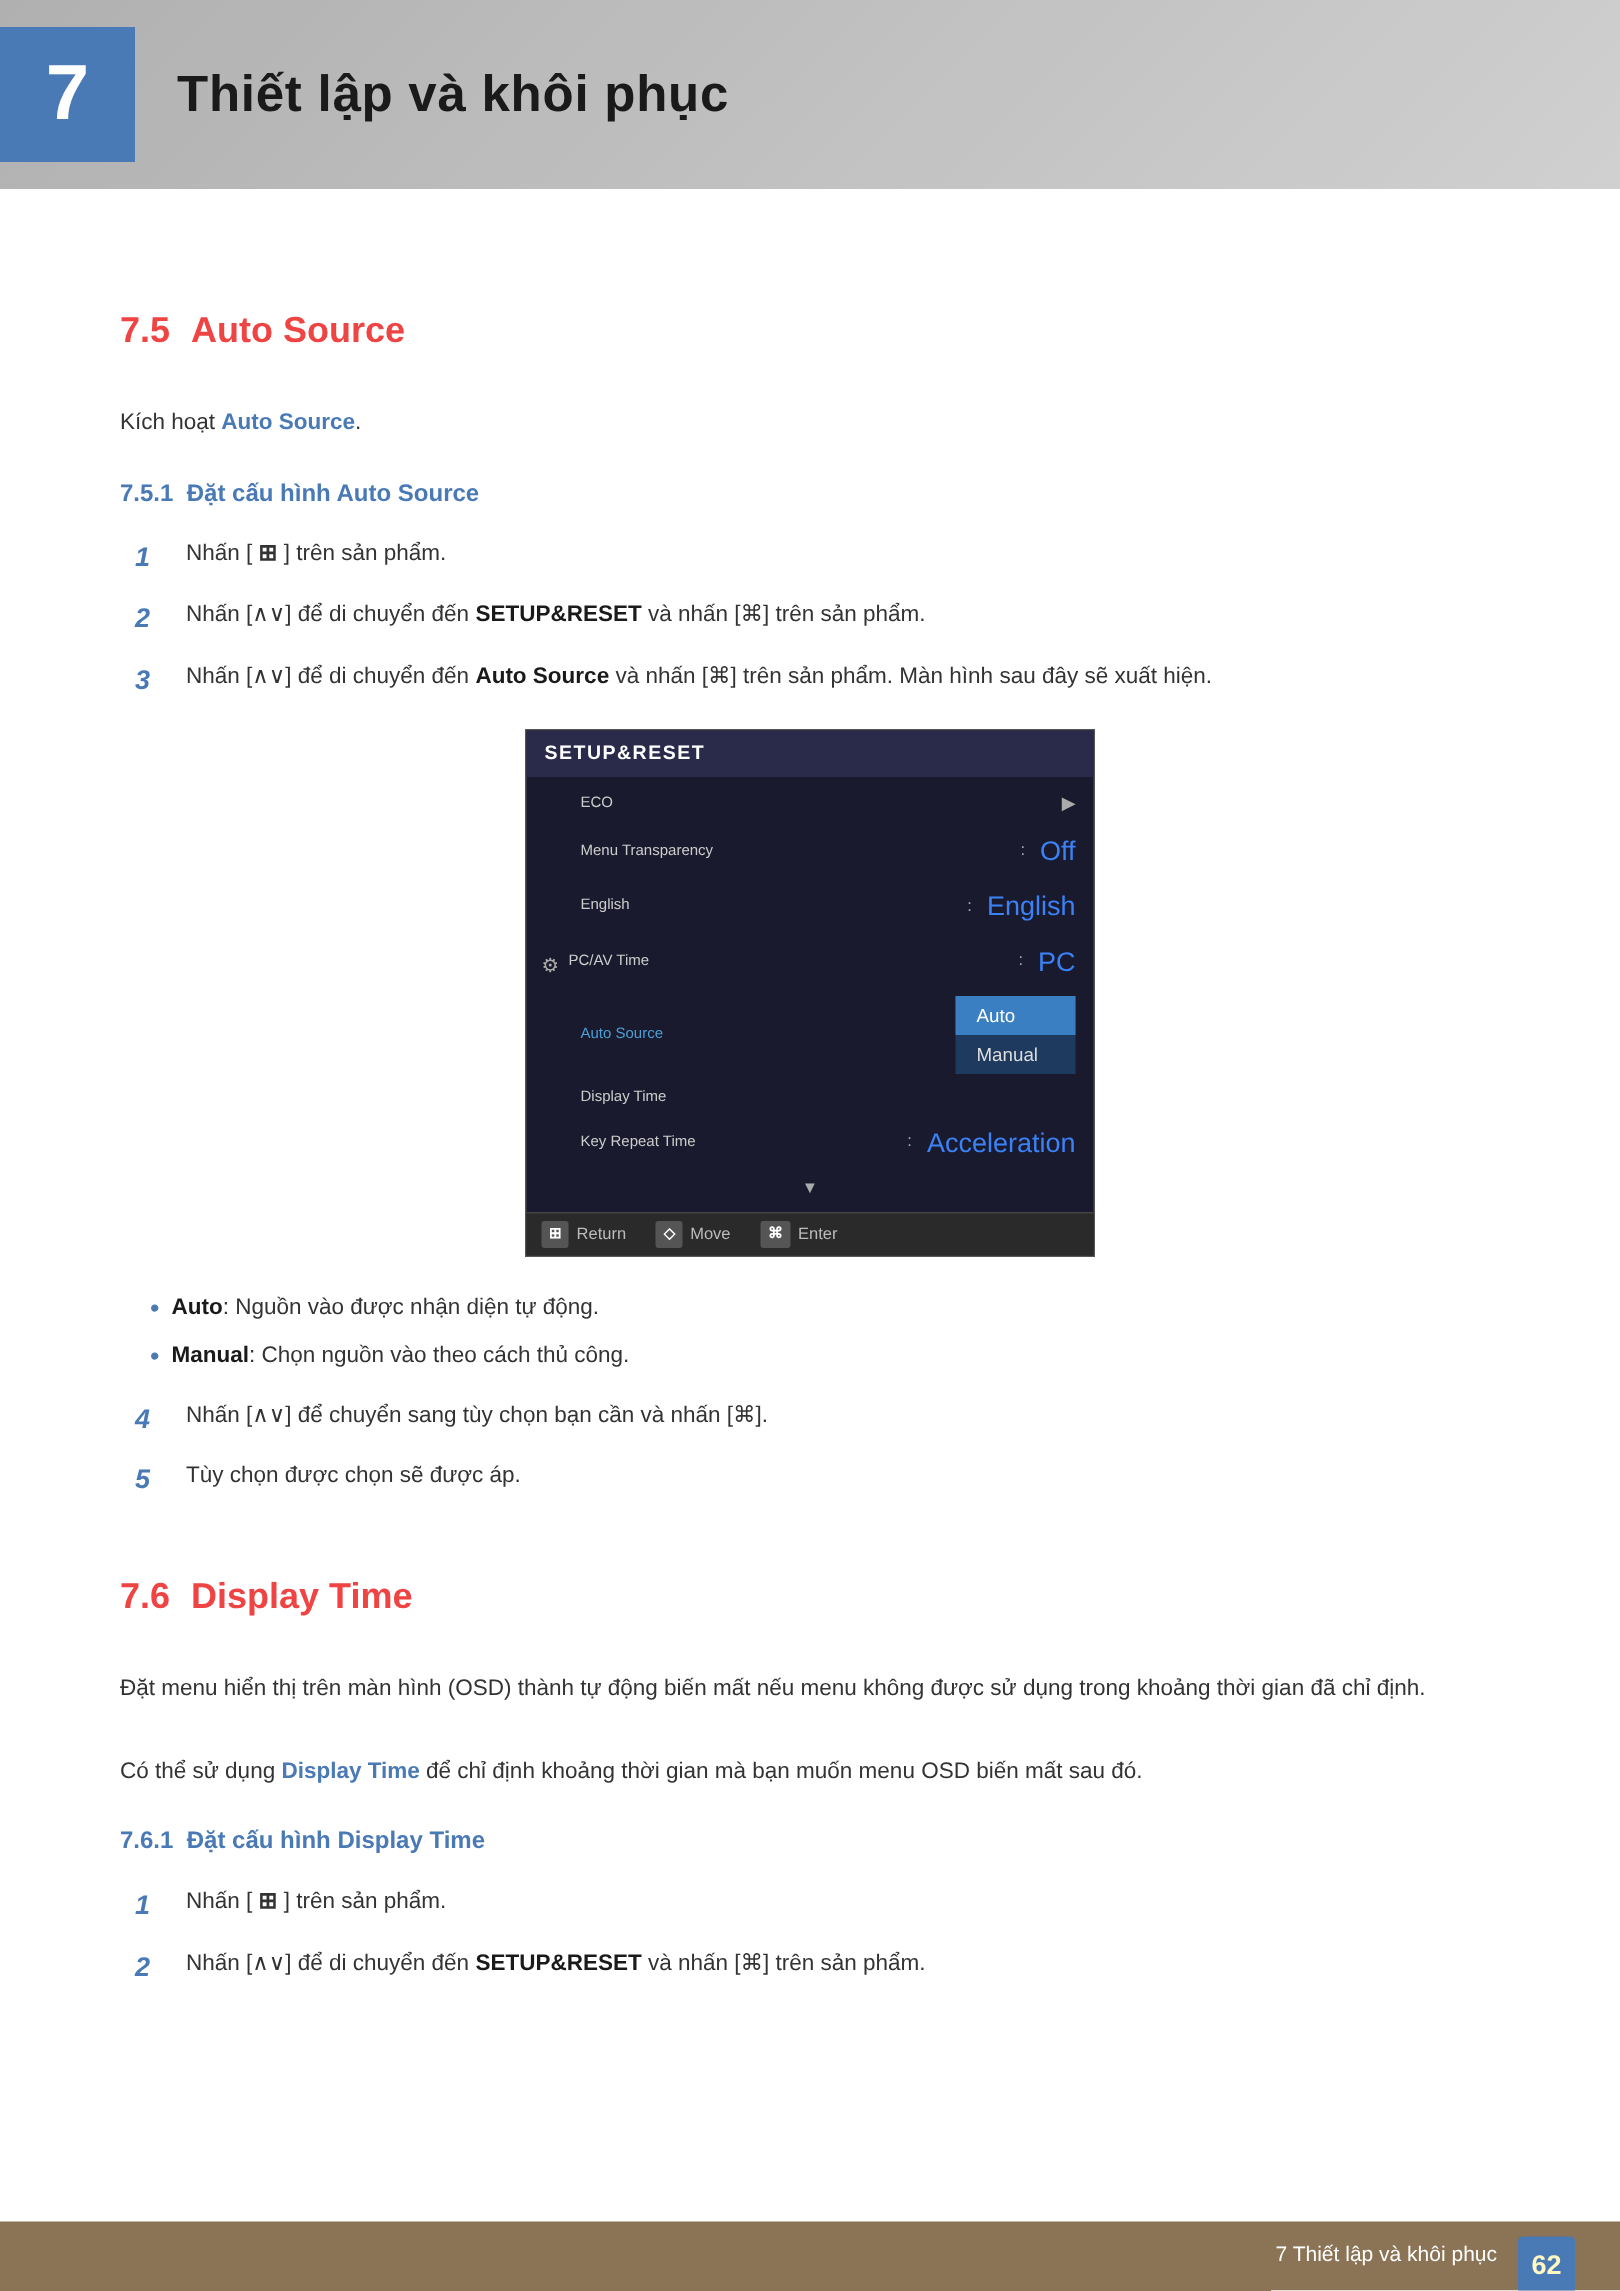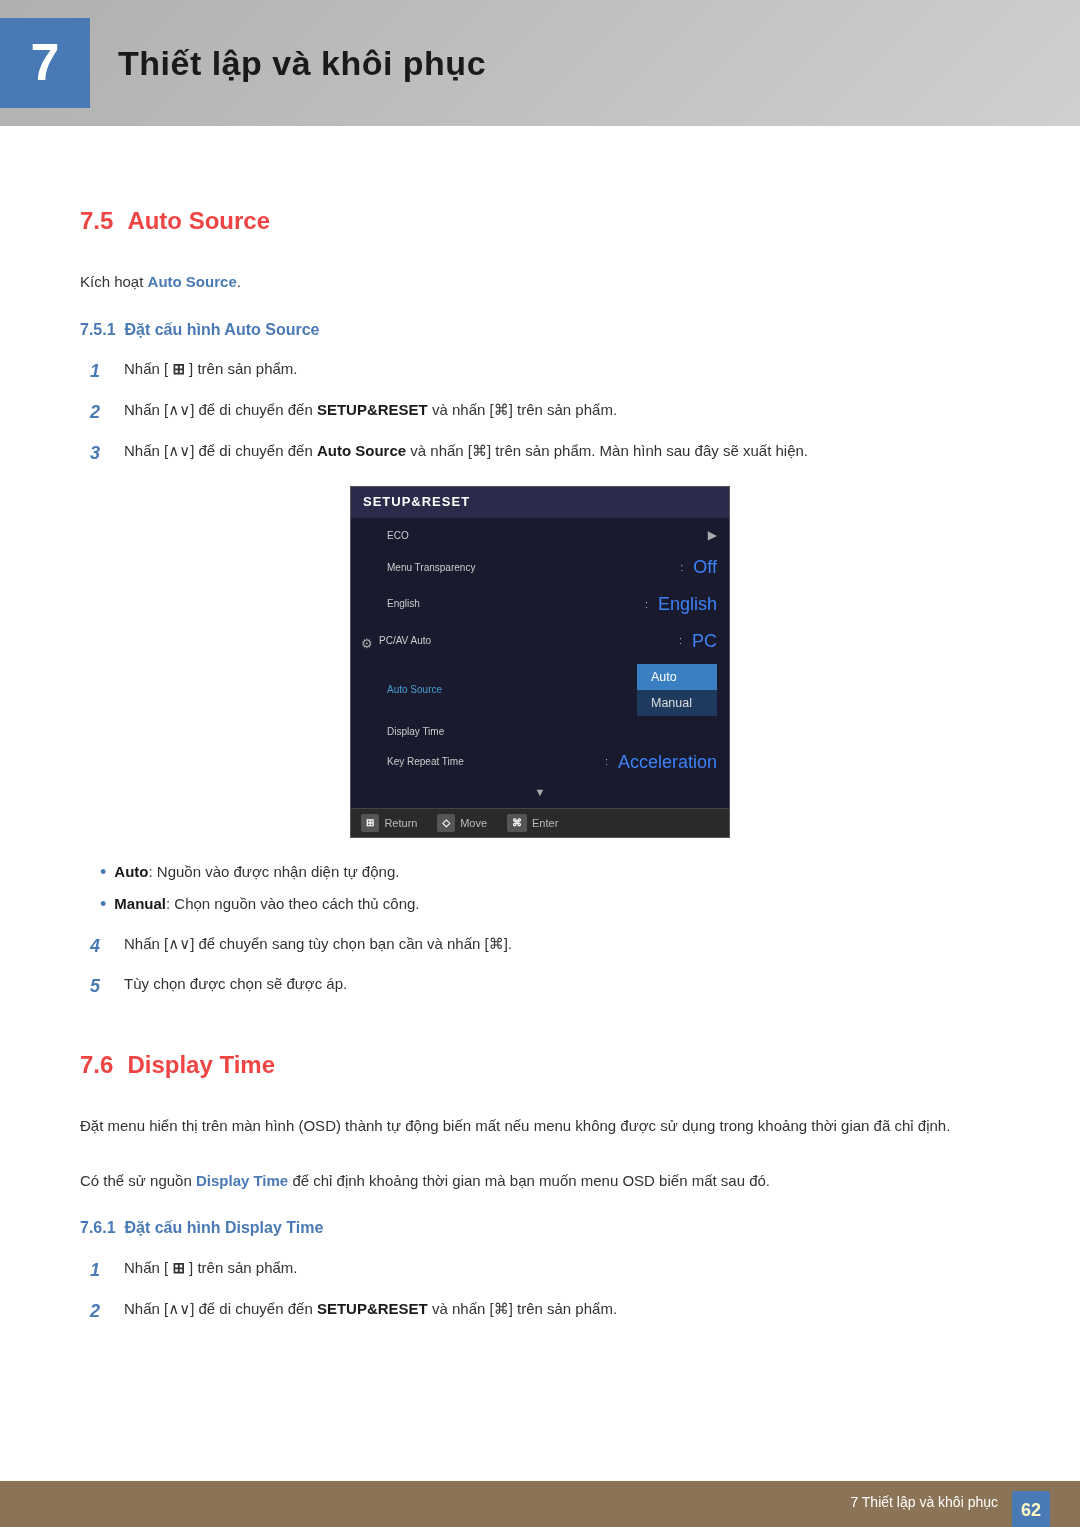--- a/index.html
+++ b/index.html
@@ -325,21 +325,21 @@
 
         <div class="osd-row">
           <span class="osd-bullet"></span>
           <span class="osd-row-label">English</span>
           <span style="color:#aaa;font-size:11px;">: </span>
           <span class="osd-row-value">English</span>
         </div>
 
         <div class="osd-row osd-row-with-gear" style="padding-left:10px;">
           <span class="osd-gear-icon">⚙</span>
-          <span class="osd-row-label">PC/AV Auto</span>
+          <span class="osd-row-label">PC/AV Time</span>
           <span style="color:#aaa;font-size:11px;">: </span>
           <span class="osd-row-value">PC</span>
         </div>
 
         <div class="osd-row active-row">
           <span class="osd-bullet"></span>
           <span class="osd-row-label">Auto Source</span>
           <div style="background:#1e3a5f; min-width:80px; margin-left:10px;">
             <div class="osd-submenu-item selected">Auto</div>
             <div class="osd-submenu-item">Manual</div>
@@ -405,21 +405,21 @@
 
   <div class="section-divider" style="margin-top:44px;">
     <h2 class="section-heading">
       <span class="section-number">7.6</span><span>Display Time</span>
     </h2>
   </div>
 
   <p class="intro-text">Đặt menu hiển thị trên màn hình (OSD) thành tự động biến mất nếu menu không được sử dụng trong khoảng thời gian đã chỉ định.</p>
 
   <p class="intro-text">
-    <span>Có thể sử nguồn </span><span class="bold-blue">Display Time</span><span> để chỉ định khoảng thời gian mà bạn muốn menu OSD biến mất sau đó.</span>
+    <span>Có thể sử dụng </span><span class="bold-blue">Display Time</span><span> để chỉ định khoảng thời gian mà bạn muốn menu OSD biến mất sau đó.</span>
   </p>
 
   <h3 class="subsection-heading">
     <span>7.6.1</span>&nbsp;&nbsp;<span>Đặt cấu hình Display Time</span>
   </h3>
 
   <ol class="steps-list">
     <li>
       <span class="step-num">1</span>
       <span class="step-text">Nhấn [ <strong>⊞</strong> ] trên sản phẩm.</span>

